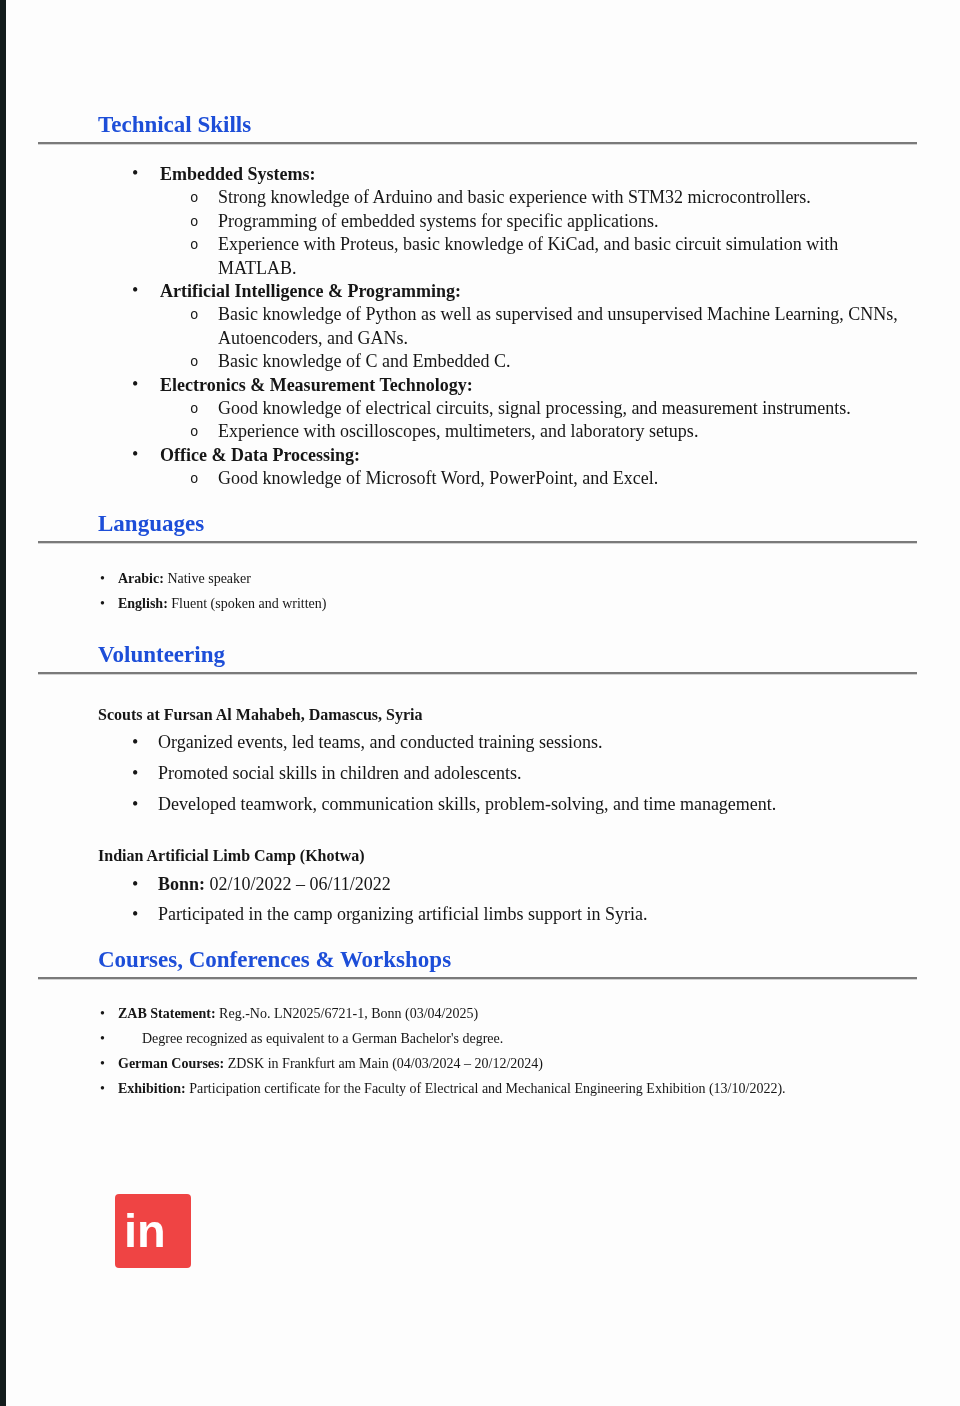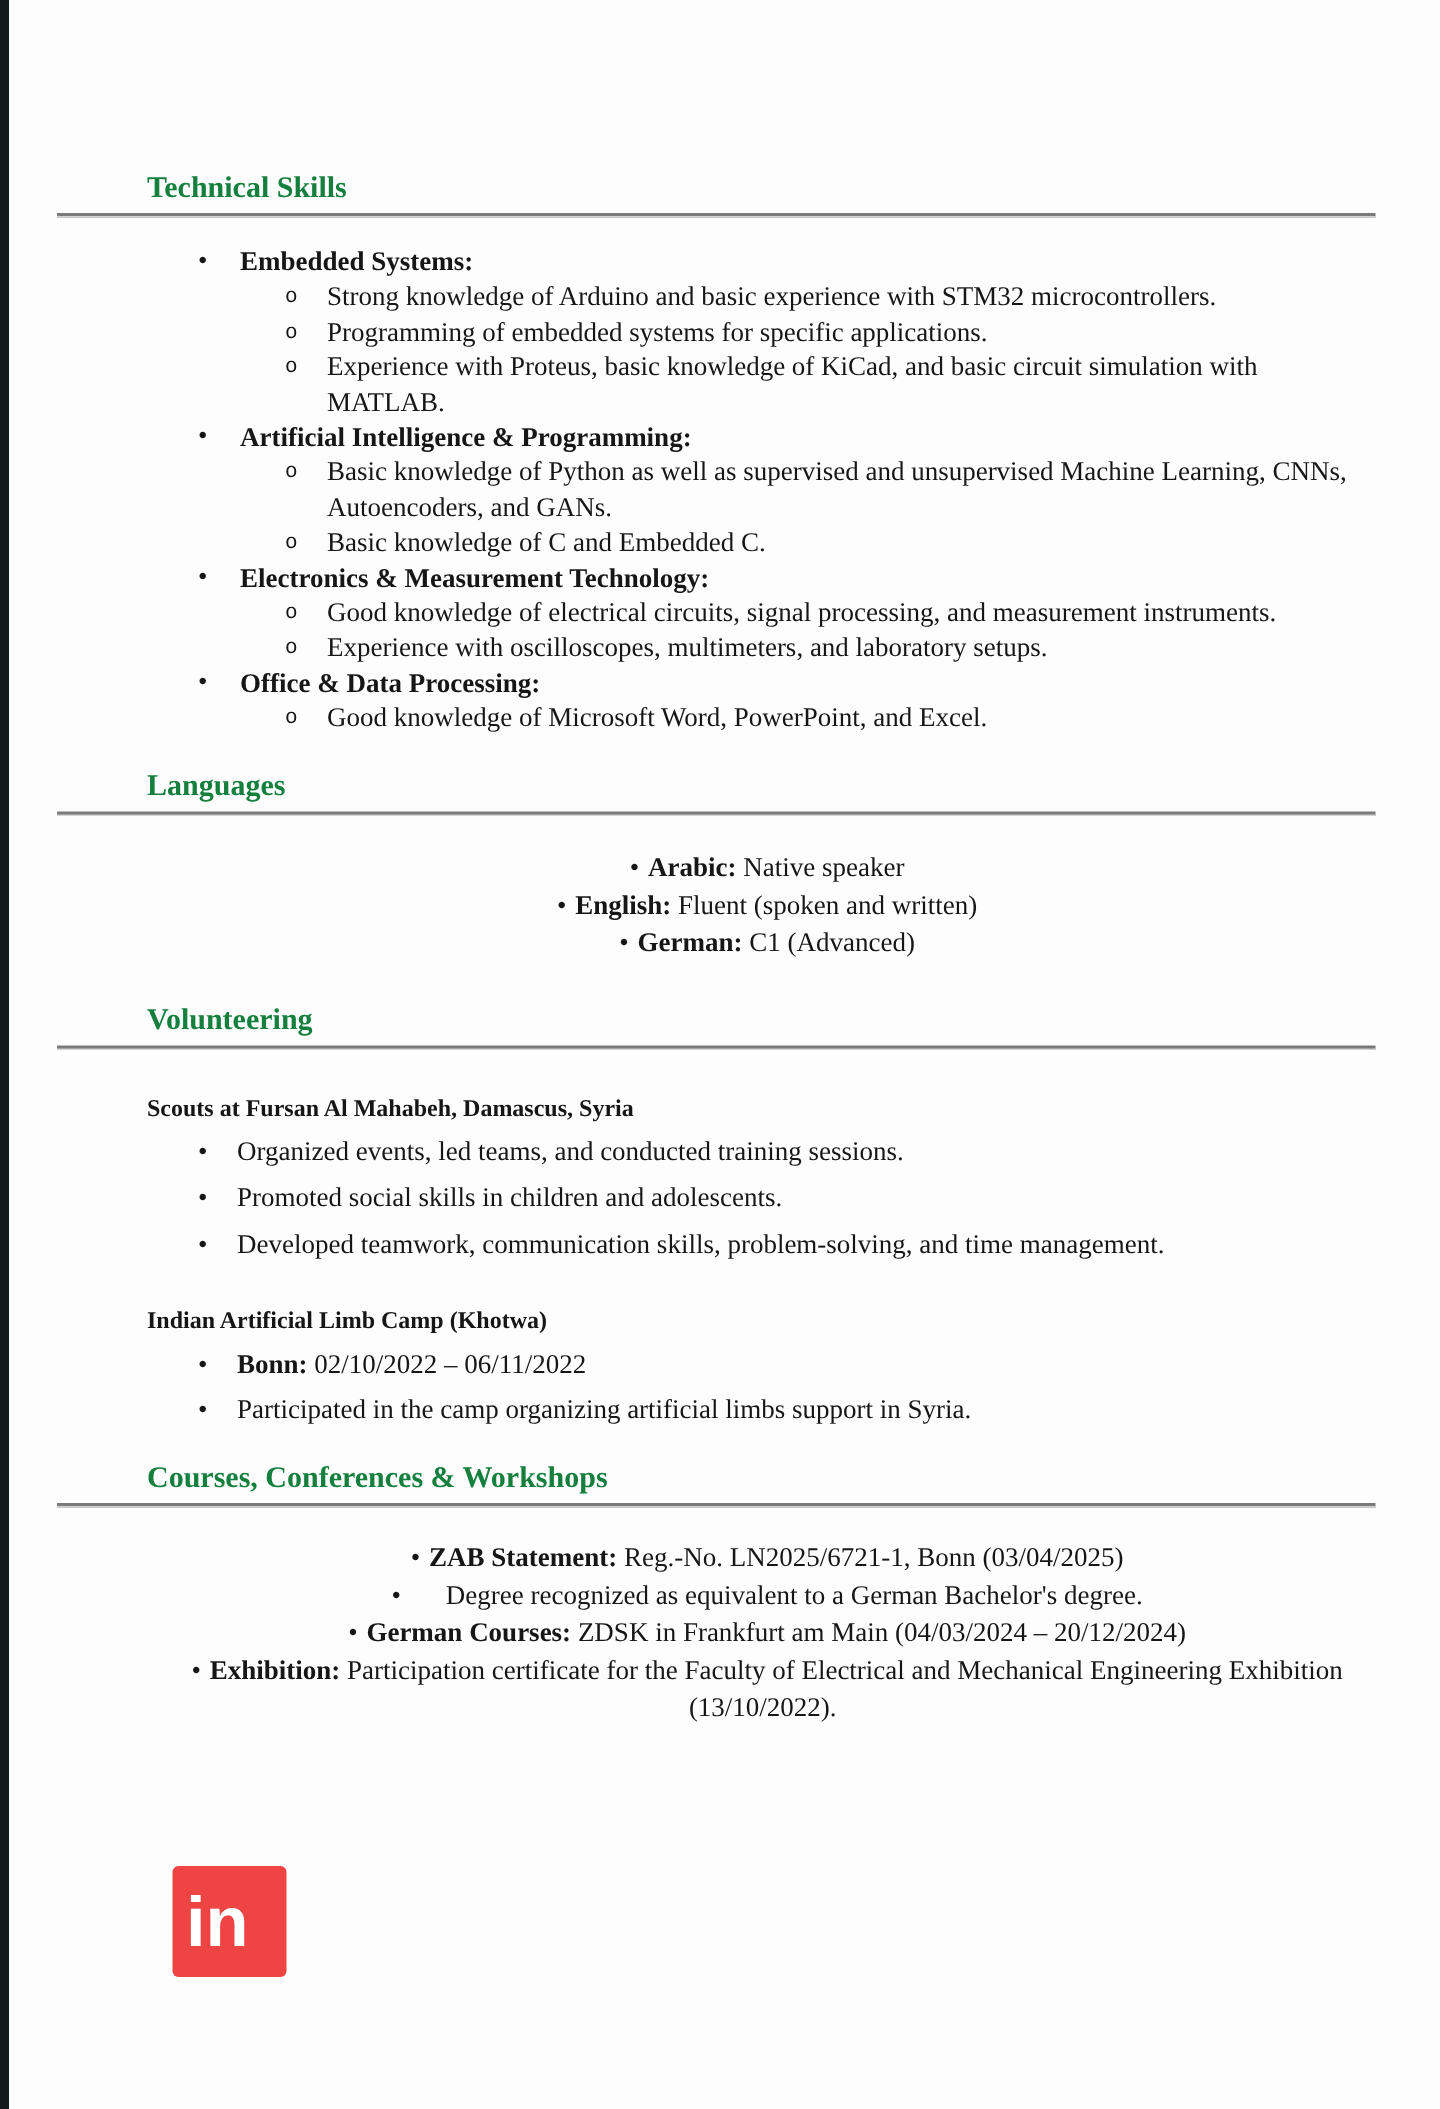--- a/index.html
+++ b/index.html
@@ -9,41 +9,41 @@
     font-family:"Liberation Serif", serif; color:#161616;
   }
   .edge-strip {
     position:absolute; left:0; top:0; width:6px; height:100%;
     background:#131c1c;
   }
   .content { position:absolute; left:38px; top:0; width:879px; padding-top:112px; }
 
   h2.sec-head {
     font-family:"Liberation Serif", serif;
-    font-size:20px; line-height:26px; font-weight:bold;
-    color:#15803d; margin:0 0 0 60px;
+    font-size:23px; line-height:26px; font-weight:bold;
+    color:#1d4ed8; margin:0 0 0 60px;
   }
   .rule { height:2px; background:#7a7a7a; border-bottom:1px solid #d2d2d2; margin-top:4px; }
 
   h2.m-lang  { margin-top:20px; }
   h2.m-vol   { margin-top:26px; }
   h2.m-cour  { margin-top:21px; }
 
   
   .ts-list { margin-top:18px; font-size:18px; line-height:23.4px; }
   .l1 { position:relative; padding-left:122px; font-weight:bold; }
   .l1 .mk { position:absolute; left:94px; top:-1px; font-weight:normal; }
   .l2 { position:relative; padding-left:180px; font-weight:normal; }
   .l2 .mk2 {
     position:absolute; left:152px; top:1px;
     font-family:"Liberation Mono", monospace; font-size:14px;
   }
 
   
-  .flat-list { font-size:18px; line-height:25px;text-align:center; }
+  .flat-list { font-size:14px; line-height:25px; }
   .m-langlist { margin-top:22px; }
   .m-courlist { margin-top:21px; }
   .flat { padding-left:62px; }
   .flat .mk { display:inline-block; width:18px; }
   .b { font-weight:bold; }
   .indent-text { margin-left:24px;margin-top:11px; }
 
   
   .v-title { margin:28px 0 0 60px; font-size:16px; line-height:23px; font-weight:bold; }
   .vb { position:relative; padding-left:120px; font-size:18px; line-height:23px; margin-top:8px; }
@@ -92,21 +92,20 @@
       <div class="l1"><span class="mk">•</span><span>Office &amp; Data Processing:</span></div>
       <div class="l2"><span class="mk2">o</span><span>Good knowledge of Microsoft Word, PowerPoint, and Excel.</span></div>
     </div>
 
     <h2 class="sec-head m-lang">Languages</h2>
     <div class="rule"></div>
 
     <div class="flat-list m-langlist">
       <div class="flat"><span class="mk">•</span><span class="b">Arabic:</span><span> Native speaker</span></div>
       <div class="flat"><span class="mk">•</span><span class="b">English:</span><span> Fluent (spoken and written)</span></div>
-      <div class="flat"><span class="mk">•</span><span class="b">German:</span><span> C1 (Advanced)</span></div>
     </div>
 
     <h2 class="sec-head m-vol">Volunteering</h2>
     <div class="rule"></div>
 
     <div class="v-title">Scouts at Fursan Al Mahabeh, Damascus, Syria</div>
     <div class="vb first"><span class="mk">•</span><span>Organized events, led teams, and conducted training sessions.</span></div>
     <div class="vb"><span class="mk">•</span><span>Promoted social skills in children and adolescents.</span></div>
     <div class="vb"><span class="mk">•</span><span>Developed teamwork, communication skills, problem-solving, and time management.</span></div>
 

